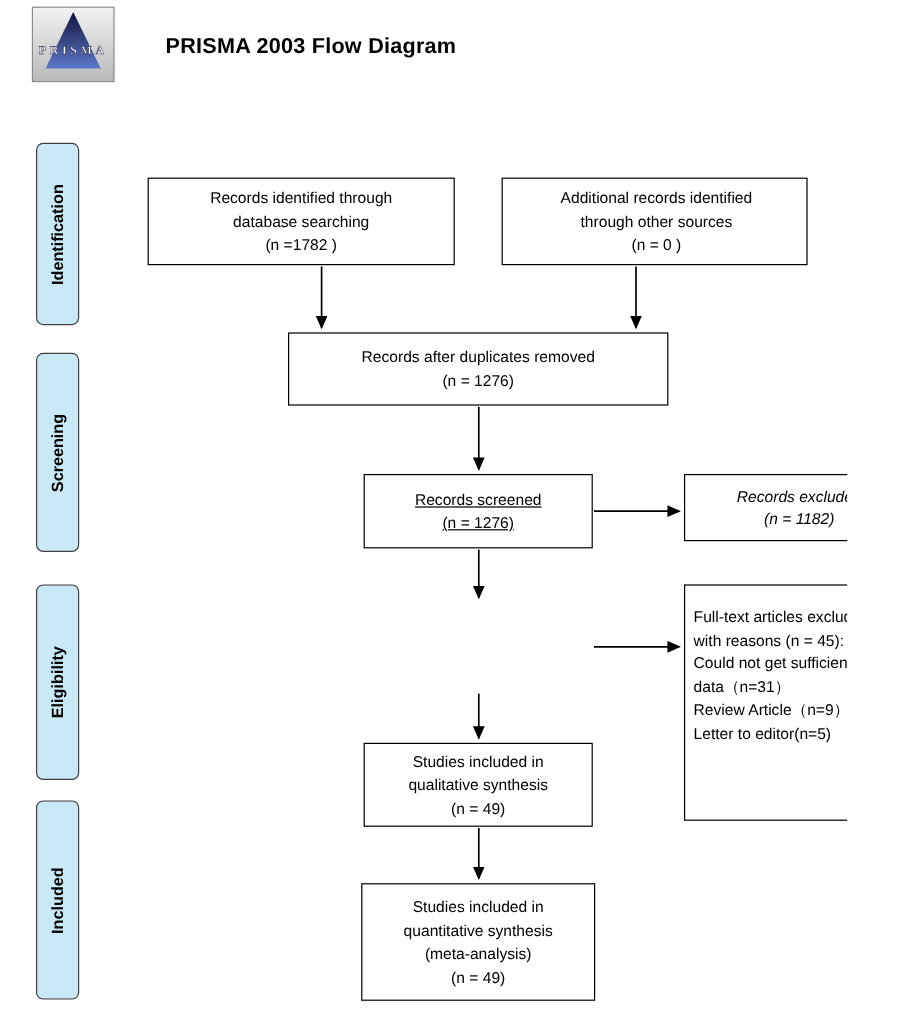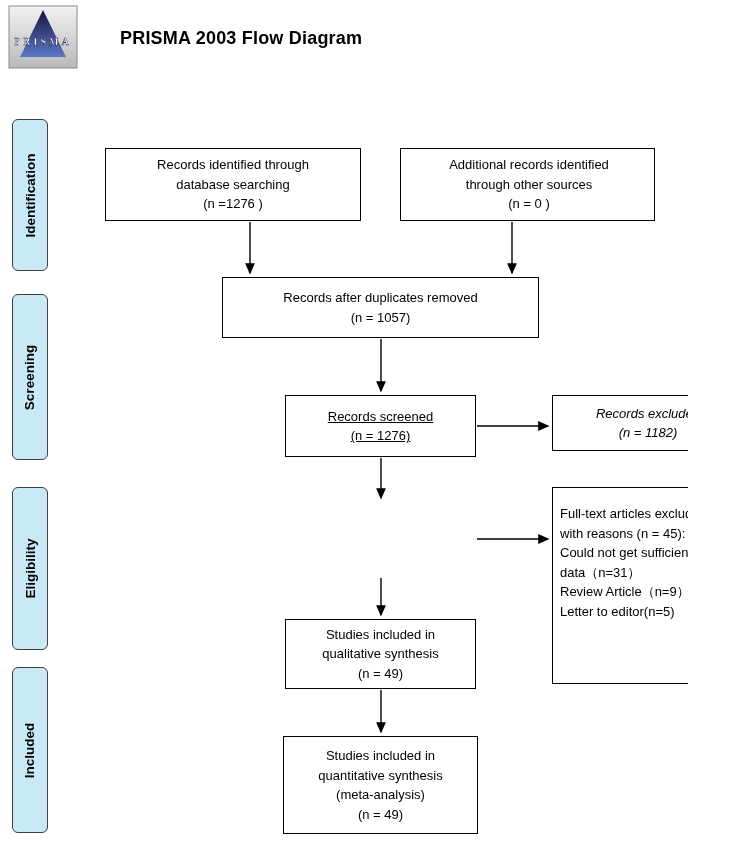--- a/index.html
+++ b/index.html
@@ -7,20 +7,21 @@
     padding: 0;
     background: #ffffff;
     font-family: "Liberation Sans", sans-serif;
   }
   .canvas {
     position: relative;
     width: 688px;
     height: 842px;
     background: #ffffff;
     overflow: hidden;
+    margin-left: 18px;
   }
 
   
   .logo {
     position: absolute;
     left: 8px;
     top: 5px;
   }
   .page-title {
     position: absolute;
@@ -127,30 +128,30 @@
   <div class="stage" id="stage-eligibility">
     <span>Eligibility</span>
   </div>
   <div class="stage" id="stage-included">
     <span>Included</span>
   </div>
 
   <div class="box" id="box-records-identified">
     <span class="box-text">Records identified through
 database searching
-(n =1276 )</span>
+(n =1782 )</span>
   </div>
   <div class="box" id="box-additional-records">
     <span class="box-text">Additional records identified
 through other sources
 (n = 0  )</span>
   </div>
   <div class="box" id="box-duplicates-removed">
     <span class="box-text">Records after duplicates removed
-(n =  1057)</span>
+(n =  1276)</span>
   </div>
   <div class="box" id="box-records-screened">
     <span class="box-text">Records screened
 (n =  1276)</span>
   </div>
   <div class="box" id="box-records-excluded">
     <span class="box-text">Records excluded
 (n =  1182)</span>
   </div>
   <div class="box" id="box-fulltext-excluded">

